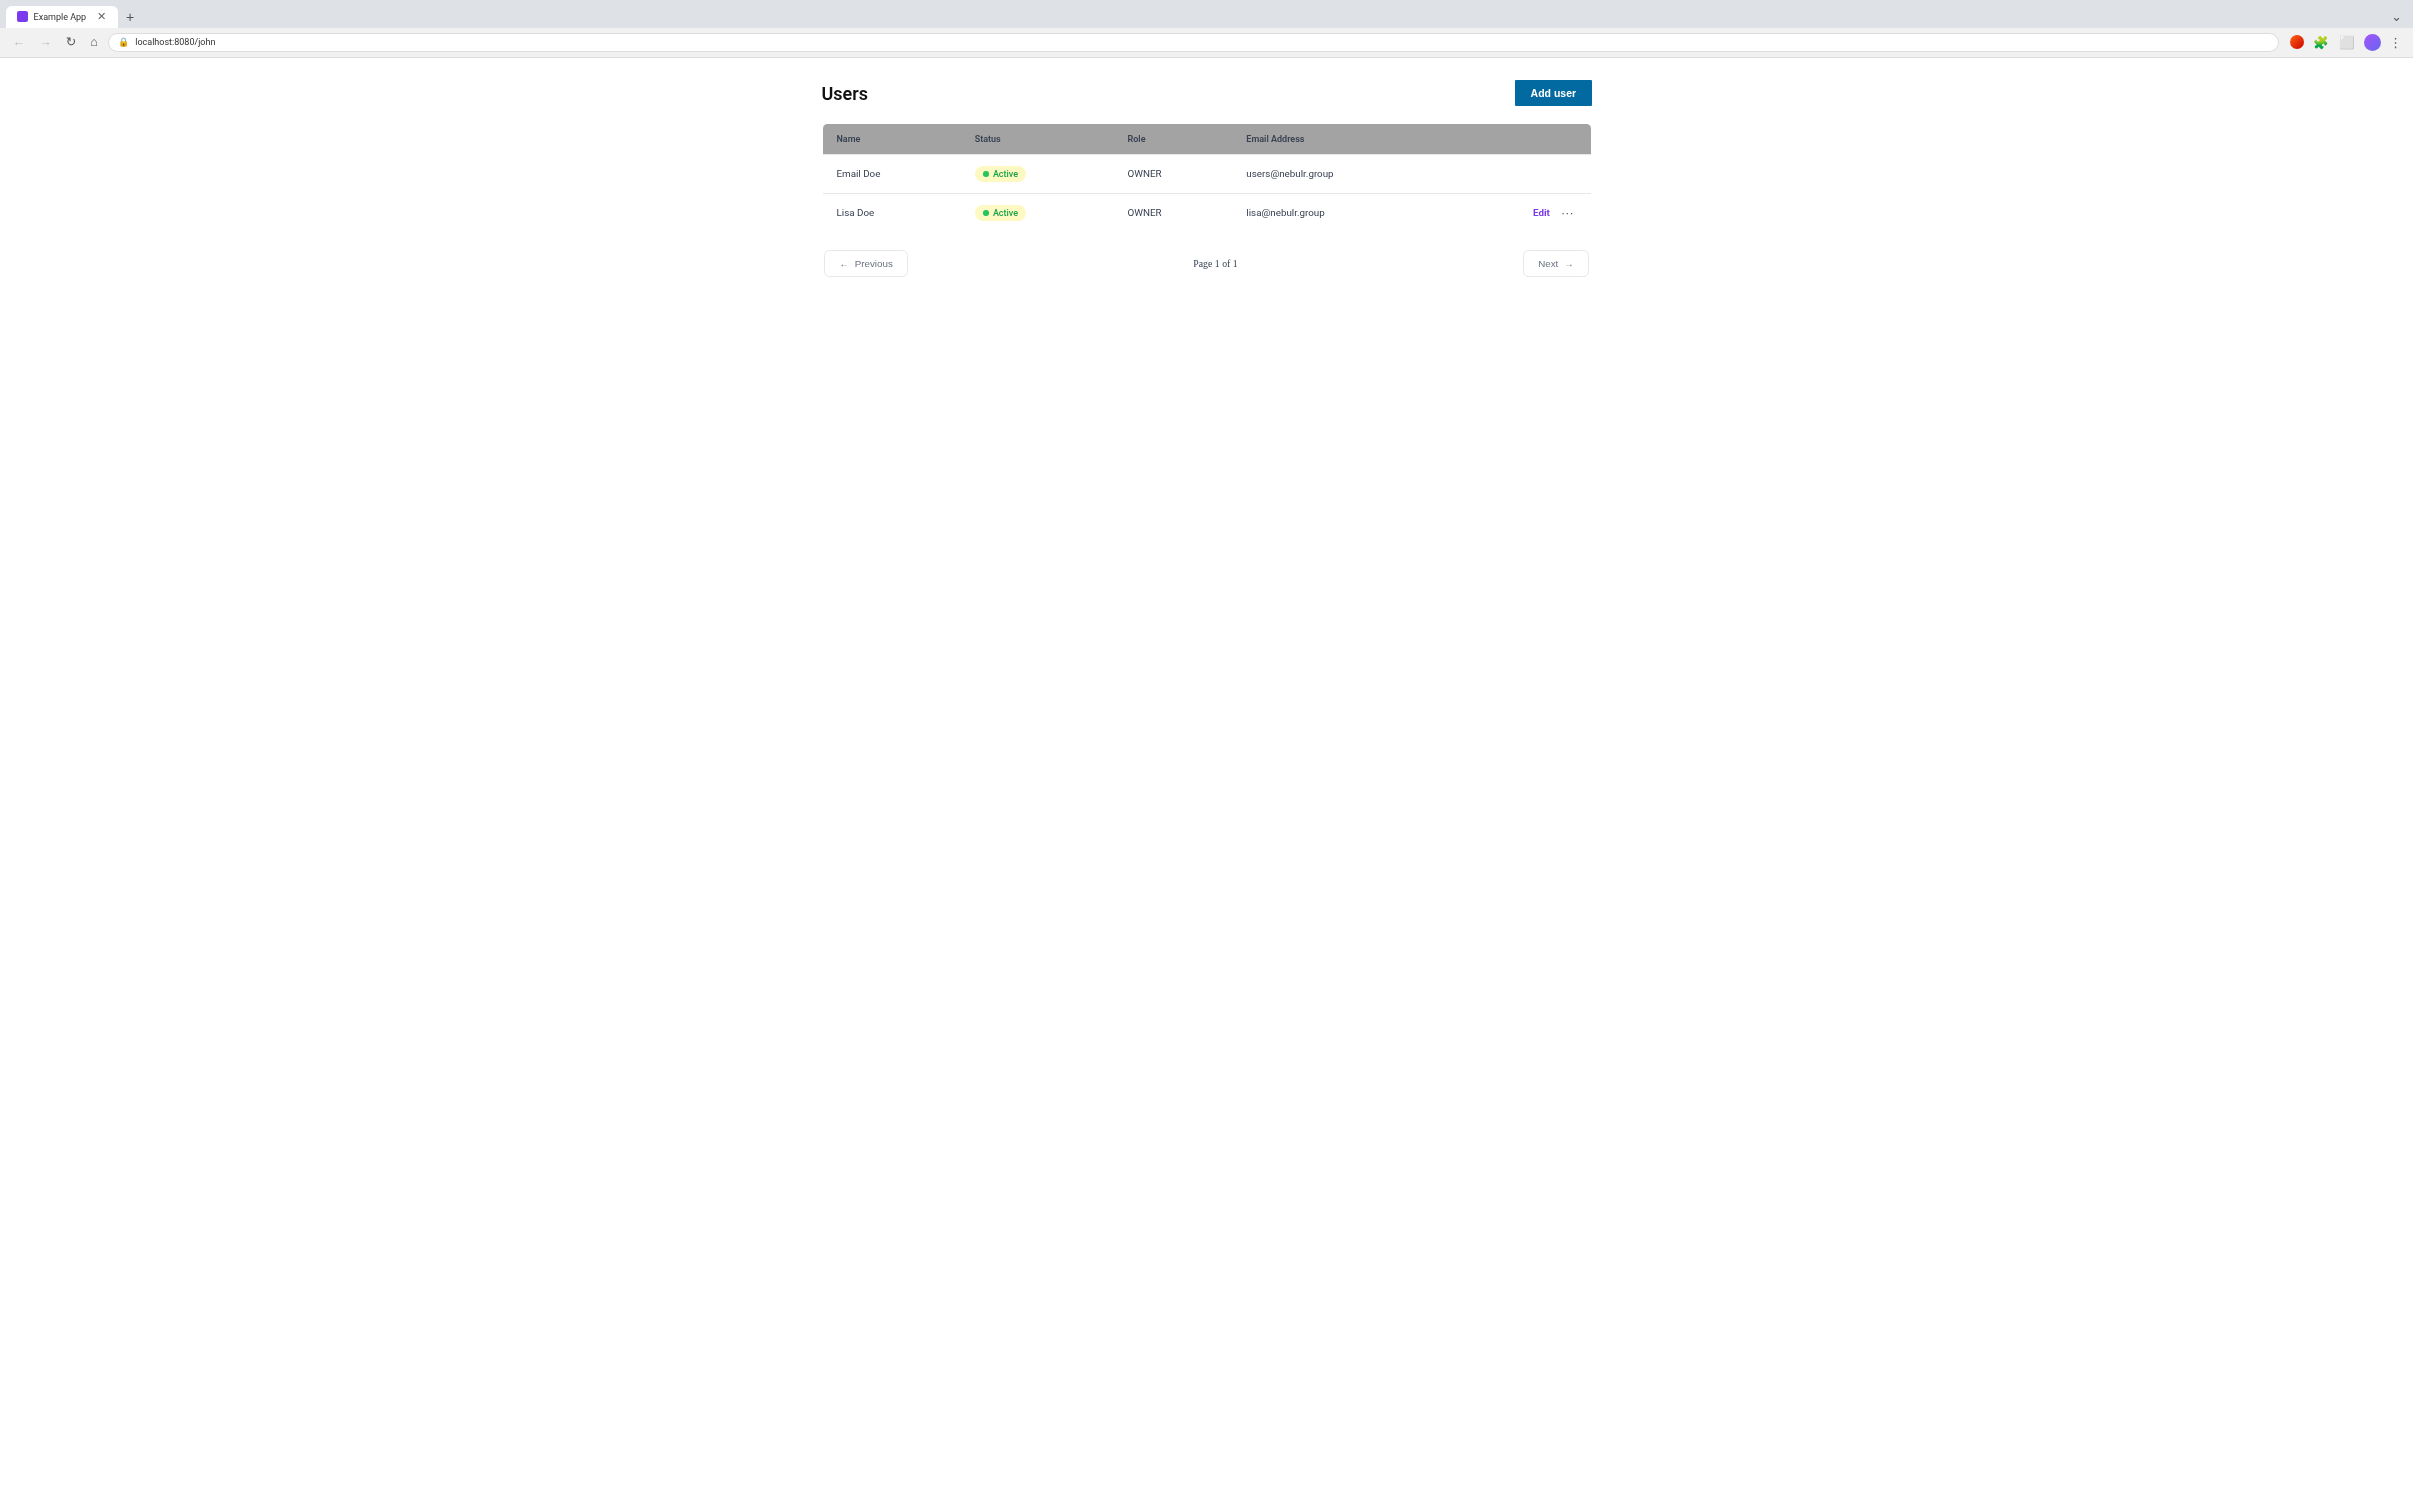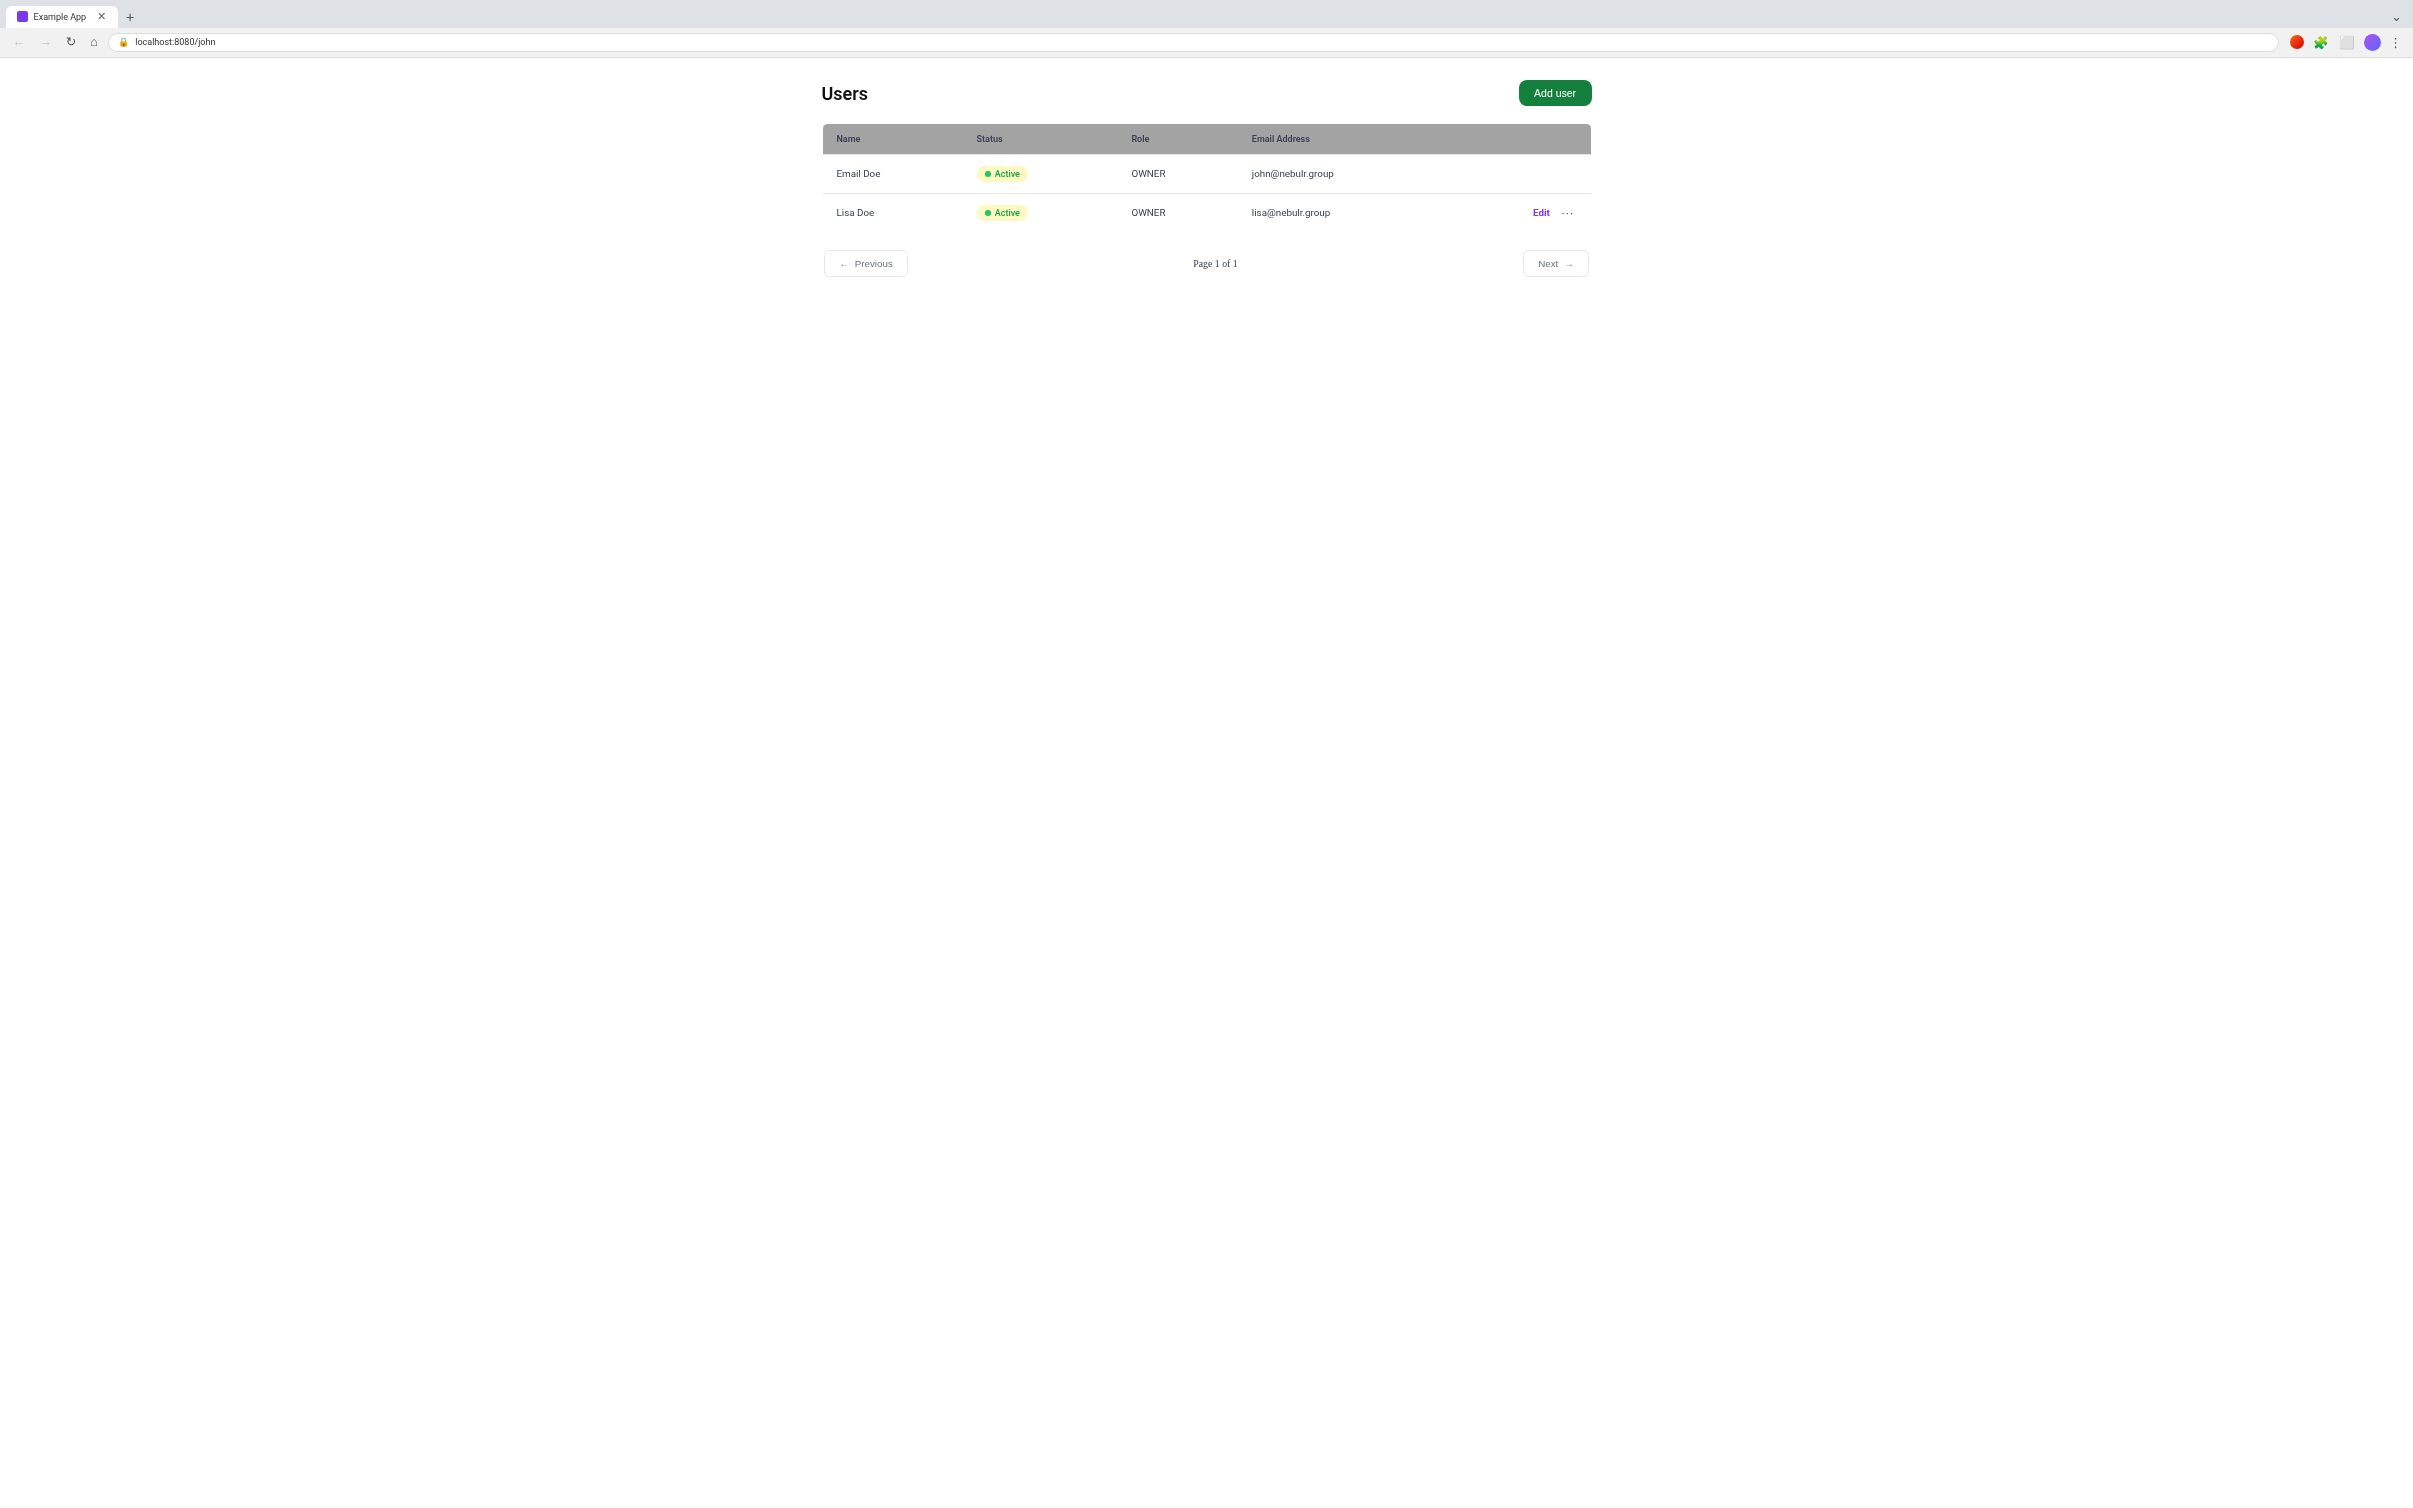--- a/index.html
+++ b/index.html
@@ -132,27 +132,27 @@
       align-items: center;
       justify-content: space-between;
       margin-bottom: 17px;
     }
     .page-title {
       font-size: 18px;
       font-weight: 600;
       color: #111;
     }
     .add-user-btn {
-      background: #15803d;
+      background: #0369a1;
       color: #fff;
       border: none;
-      border-radius: 8px;
+      border-radius: 1px;
       padding: 7px 15.4px;
       font-size: 10.5px;
-      font-weight: 400;
+      font-weight: 700;
       cursor: pointer;
     }
 
     
     .users-table {
       width: 100%;
       border-collapse: collapse;
       border: 0.7px solid #e5e7eb;
       border-radius: 5.6px;
       overflow: hidden;
@@ -288,21 +288,21 @@
         <th>Role</th>
         <th>Email Address</th>
         <th></th>
       </tr>
     </thead>
     <tbody id="table-body">
     <tr>
           <td>Email Doe</td>
           <td><span class="status-badge"><span class="status-dot"></span>Active</span></td>
           <td>OWNER</td>
-          <td>john@nebulr.group</td>
+          <td>users@nebulr.group</td>
           <td></td>
         </tr>
         <tr>
           <td>Lisa Doe</td>
           <td><span class="status-badge"><span class="status-dot"></span>Active</span></td>
           <td>OWNER</td>
           <td>lisa@nebulr.group</td>
           <td>
             <div class="row-actions">
               <a class="edit-link">Edit</a>

